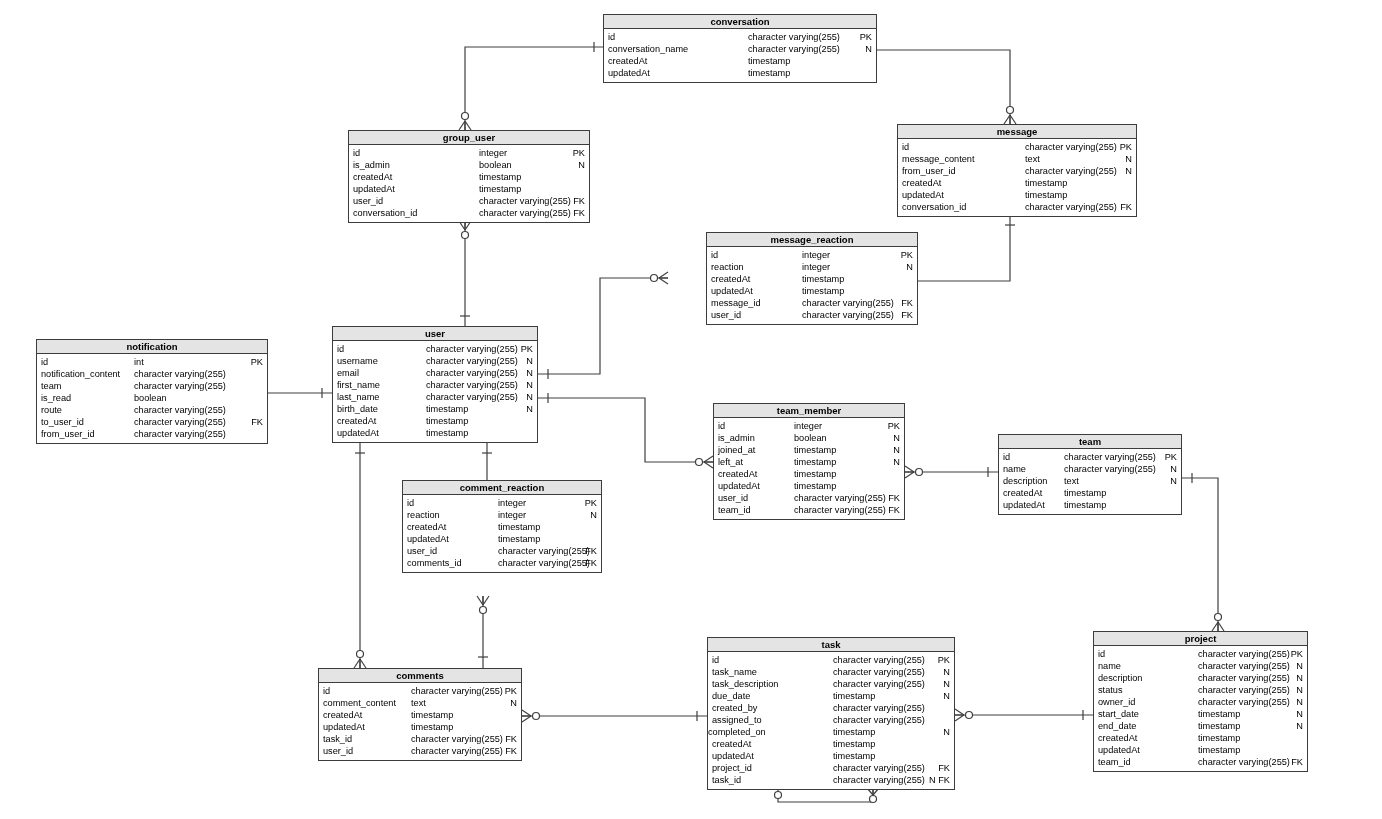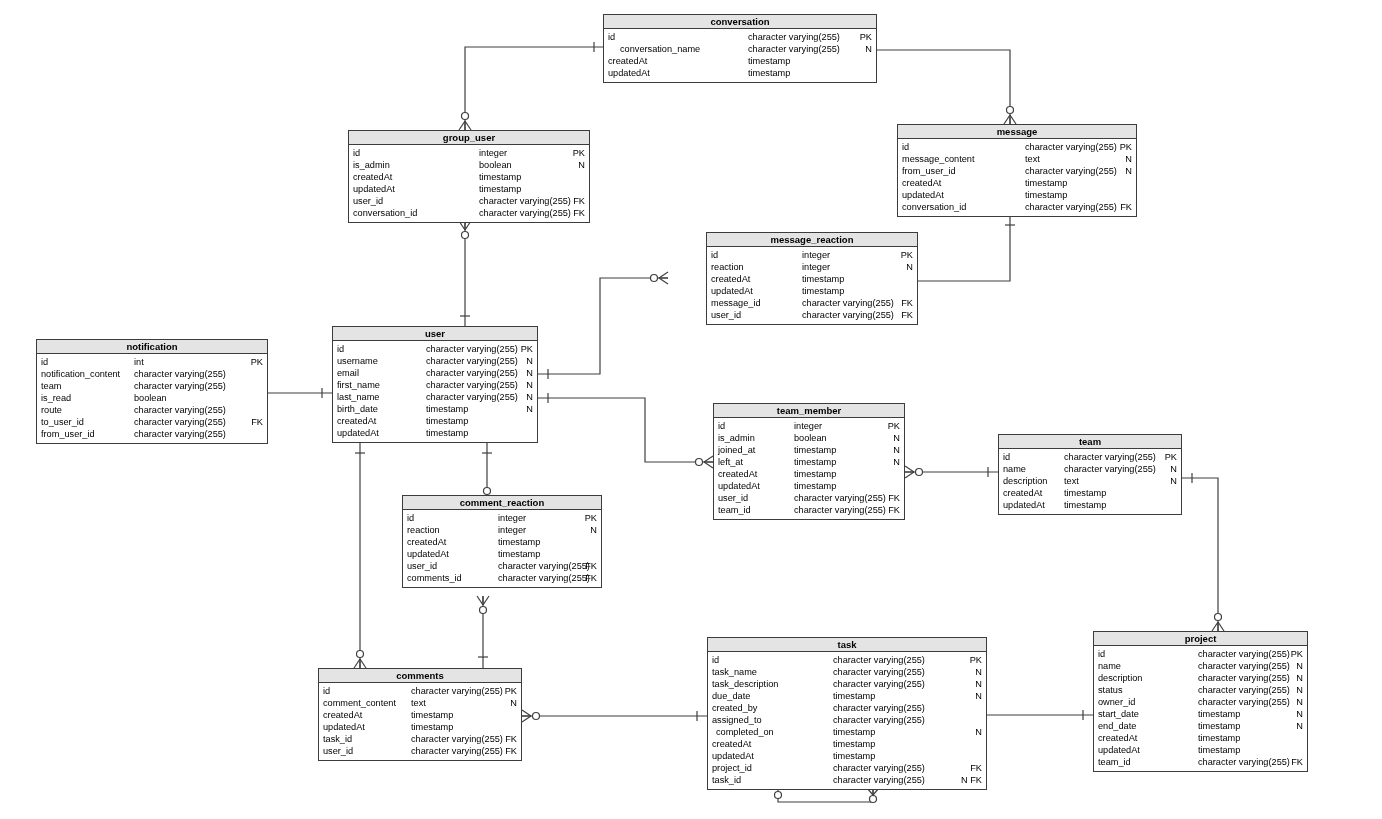--- a/index.html
+++ b/index.html
@@ -181,21 +181,21 @@
 
 <div class="entity" style="left: 603px; top: 14px; width: 274px;">
       <div class="entity-header">conversation</div>
       <div class="entity-body">
         <div class="field-row">
           <span class="f-name" style="left: 4px;">id</span>
           <span class="f-type" style="left: 144px;">character varying(255)</span>
           <span class="f-flag">PK</span>
         </div>
         <div class="field-row">
-          <span class="f-name" style="left: 16px;">conversation_name</span>
+          <span class="f-name" style="left: 4px;">conversation_name</span>
           <span class="f-type" style="left: 144px;">character varying(255)</span>
           <span class="f-flag">N</span>
         </div>
         <div class="field-row">
           <span class="f-name" style="left: 4px;">createdAt</span>
           <span class="f-type" style="left: 144px;">timestamp</span>
           <span class="f-flag"></span>
         </div>
         <div class="field-row">
           <span class="f-name" style="left: 4px;">updatedAt</span>
@@ -462,21 +462,21 @@
           <span class="f-type" style="left: 65px;">timestamp</span>
           <span class="f-flag"></span>
         </div>
         <div class="field-row">
           <span class="f-name" style="left: 4px;">updatedAt</span>
           <span class="f-type" style="left: 65px;">timestamp</span>
           <span class="f-flag"></span>
         </div>
       </div>
     </div>
-    <div class="entity" style="left: 402px; top: 495px; width: 200px;">
+    <div class="entity" style="left: 402px; top: 480px; width: 200px;">
       <div class="entity-header">comment_reaction</div>
       <div class="entity-body">
         <div class="field-row">
           <span class="f-name" style="left: 4px;">id</span>
           <span class="f-type" style="left: 95px;">integer</span>
           <span class="f-flag">PK</span>
         </div>
         <div class="field-row">
           <span class="f-name" style="left: 4px;">reaction</span>
           <span class="f-type" style="left: 95px;">integer</span>
@@ -532,21 +532,21 @@
           <span class="f-type" style="left: 92px;">character varying(255)</span>
           <span class="f-flag">FK</span>
         </div>
         <div class="field-row">
           <span class="f-name" style="left: 4px;">user_id</span>
           <span class="f-type" style="left: 92px;">character varying(255)</span>
           <span class="f-flag">FK</span>
         </div>
       </div>
     </div>
-    <div class="entity" style="left: 707px; top: 637px; width: 280px;">
+    <div class="entity" style="left: 707px; top: 637px; width: 248px;">
       <div class="entity-header">task</div>
       <div class="entity-body">
         <div class="field-row">
           <span class="f-name" style="left: 4px;">id</span>
           <span class="f-type" style="left: 125px;">character varying(255)</span>
           <span class="f-flag">PK</span>
         </div>
         <div class="field-row">
           <span class="f-name" style="left: 4px;">task_name</span>
           <span class="f-type" style="left: 125px;">character varying(255)</span>
@@ -566,21 +566,21 @@
           <span class="f-name" style="left: 4px;">created_by</span>
           <span class="f-type" style="left: 125px;">character varying(255)</span>
           <span class="f-flag"></span>
         </div>
         <div class="field-row">
           <span class="f-name" style="left: 4px;">assigned_to</span>
           <span class="f-type" style="left: 125px;">character varying(255)</span>
           <span class="f-flag"></span>
         </div>
         <div class="field-row">
-          <span class="f-name" style="left: 8px; text-align: right;">completed_on</span>
+          <span class="f-name" style="left: 0; text-align: right;">completed_on</span>
           <span class="f-type" style="left: 125px;">timestamp</span>
           <span class="f-flag">N</span>
         </div>
         <div class="field-row">
           <span class="f-name" style="left: 4px;">createdAt</span>
           <span class="f-type" style="left: 125px;">timestamp</span>
           <span class="f-flag"></span>
         </div>
         <div class="field-row">
           <span class="f-name" style="left: 4px;">updatedAt</span>

